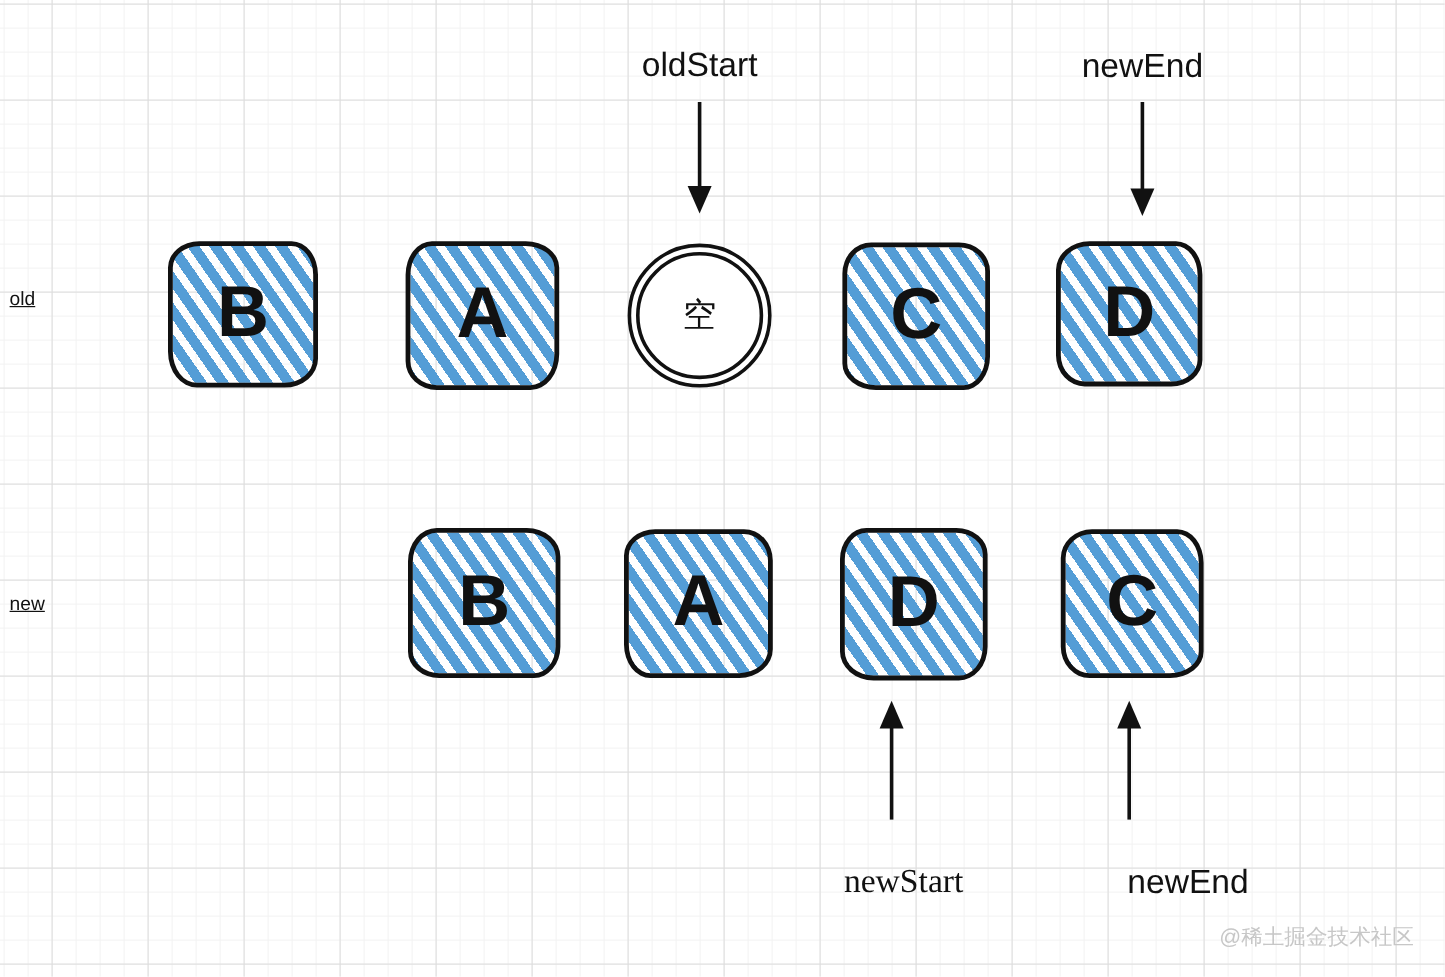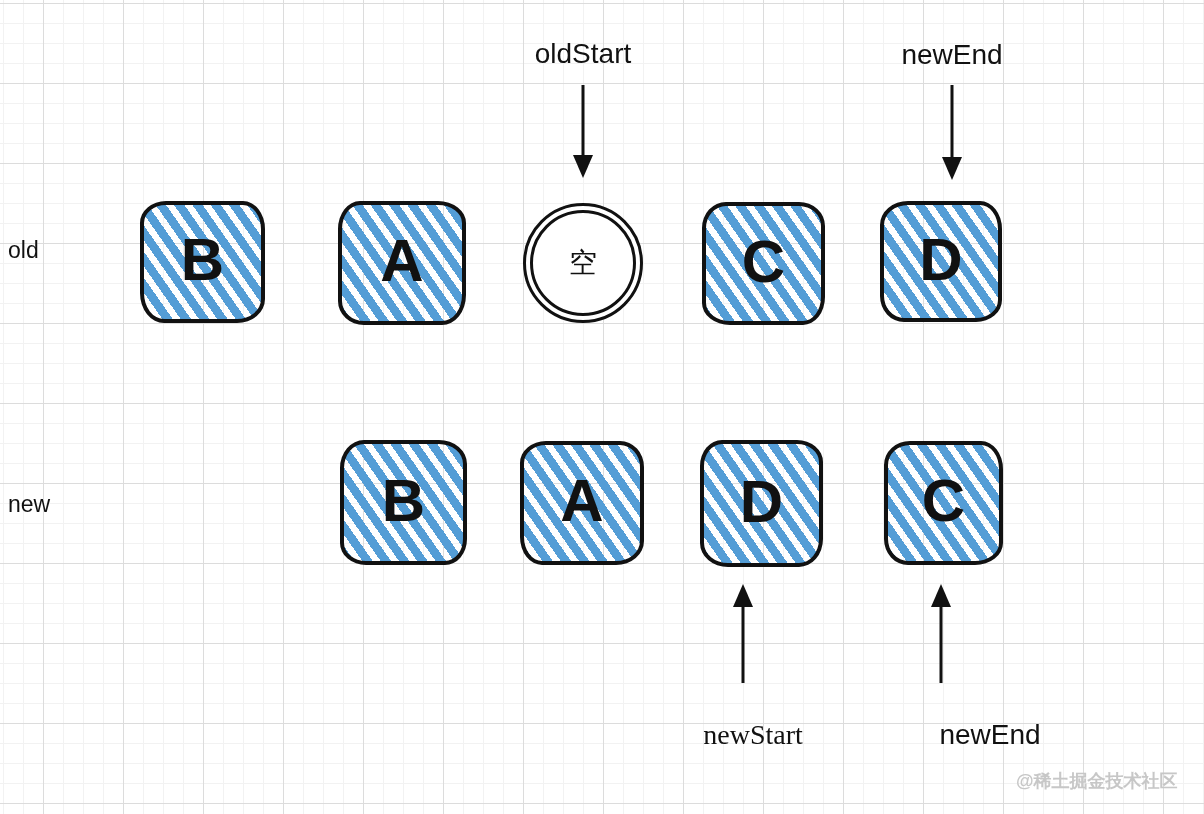--- a/index.html
+++ b/index.html
@@ -16,22 +16,23 @@
       linear-gradient(to bottom, #dcdcdc 1px, transparent 1px),
       linear-gradient(to right, #f2f2f2 1px, transparent 1px),
       linear-gradient(to bottom, #f2f2f2 1px, transparent 1px);
     background-size: 80px 80px, 80px 80px, 20px 20px, 20px 20px;
     background-position: 43px 0, 0 3px, 3px 0, 0 3px;
   }
 
   .row-label {
     position: absolute;
     color: #111;
-    font-size: 23px;
+    font-size: 16px;
     line-height: 28px;
+    text-decoration: underline;
   }
 
   .node {
     position: absolute;
     border: 4px solid #111;
     background-image: repeating-linear-gradient(55deg,
       #549dd6 0px, #549dd6 8.5px,
       rgba(255,255,255,0) 8.5px, rgba(255,255,255,0) 15px);
     display: flex;
     align-items: center;
@@ -100,21 +101,20 @@
   }
   .arrow.down .head { bottom: 0; border-top: 23px solid #111; }
   .arrow.up .head { top: 0; border-bottom: 23px solid #111; }
 
   .watermark {
     position: absolute;
     color: #c7c7c7;
     font-size: 18px;
     line-height: 22px;
     white-space: nowrap;
-    font-weight: bold;
   }
 </style>
 </head>
 <body>
 
 <div class="canvas">
 
   <span class="row-label" style="left:8px; top:236px;">old</span>
   <span class="row-label" style="left:8px; top:490px;text-align:center;">new</span>
 

